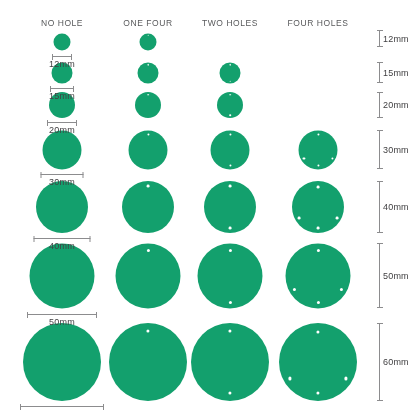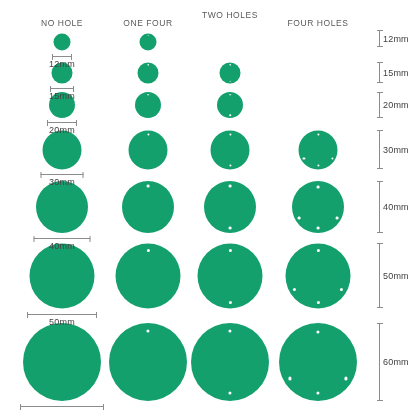--- a/index.html
+++ b/index.html
@@ -107,21 +107,21 @@
   }
 </style>
 </head>
 <body>
 
 <div id="page">
 
   <div id="headers-layer">
       <div class="col-header" style="left: 62px; top: 18px; color: rgb(88, 89, 91);">NO HOLE</div>
       <div class="col-header" style="left: 148px; top: 18px; color: rgb(88, 89, 91);">ONE FOUR</div>
-      <div class="col-header" style="left: 230px; top: 10px; color: rgb(88, 89, 91);">TWO HOLES</div>
+      <div class="col-header" style="left: 230px; top: 18px; color: rgb(88, 89, 91);">TWO HOLES</div>
       <div class="col-header" style="left: 318px; top: 18px; color: rgb(88, 89, 91);">FOUR HOLES</div>
     </div>
   <div id="discs-layer">
       <div class="disc" style="width: 17px; height: 17px; left: 62px; top: 42px; background: rgb(19, 160, 109);"></div>
       <div class="disc" style="width: 17px; height: 17px; left: 148px; top: 42px; background: rgb(19, 160, 109);">
         <span class="hole" style="width: 1.6px; height: 1.6px; background: rgb(255, 255, 255); left: 8.5px; top: 1.7px;"></span>
       </div>
       <div class="disc" style="width: 21px; height: 21px; left: 62px; top: 73px; background: rgb(19, 160, 109);"></div>
       <div class="disc" style="width: 21px; height: 21px; left: 148px; top: 73px; background: rgb(19, 160, 109);">
         <span class="hole" style="width: 1.6px; height: 1.6px; background: rgb(255, 255, 255); left: 10.5px; top: 2.1px;"></span>

